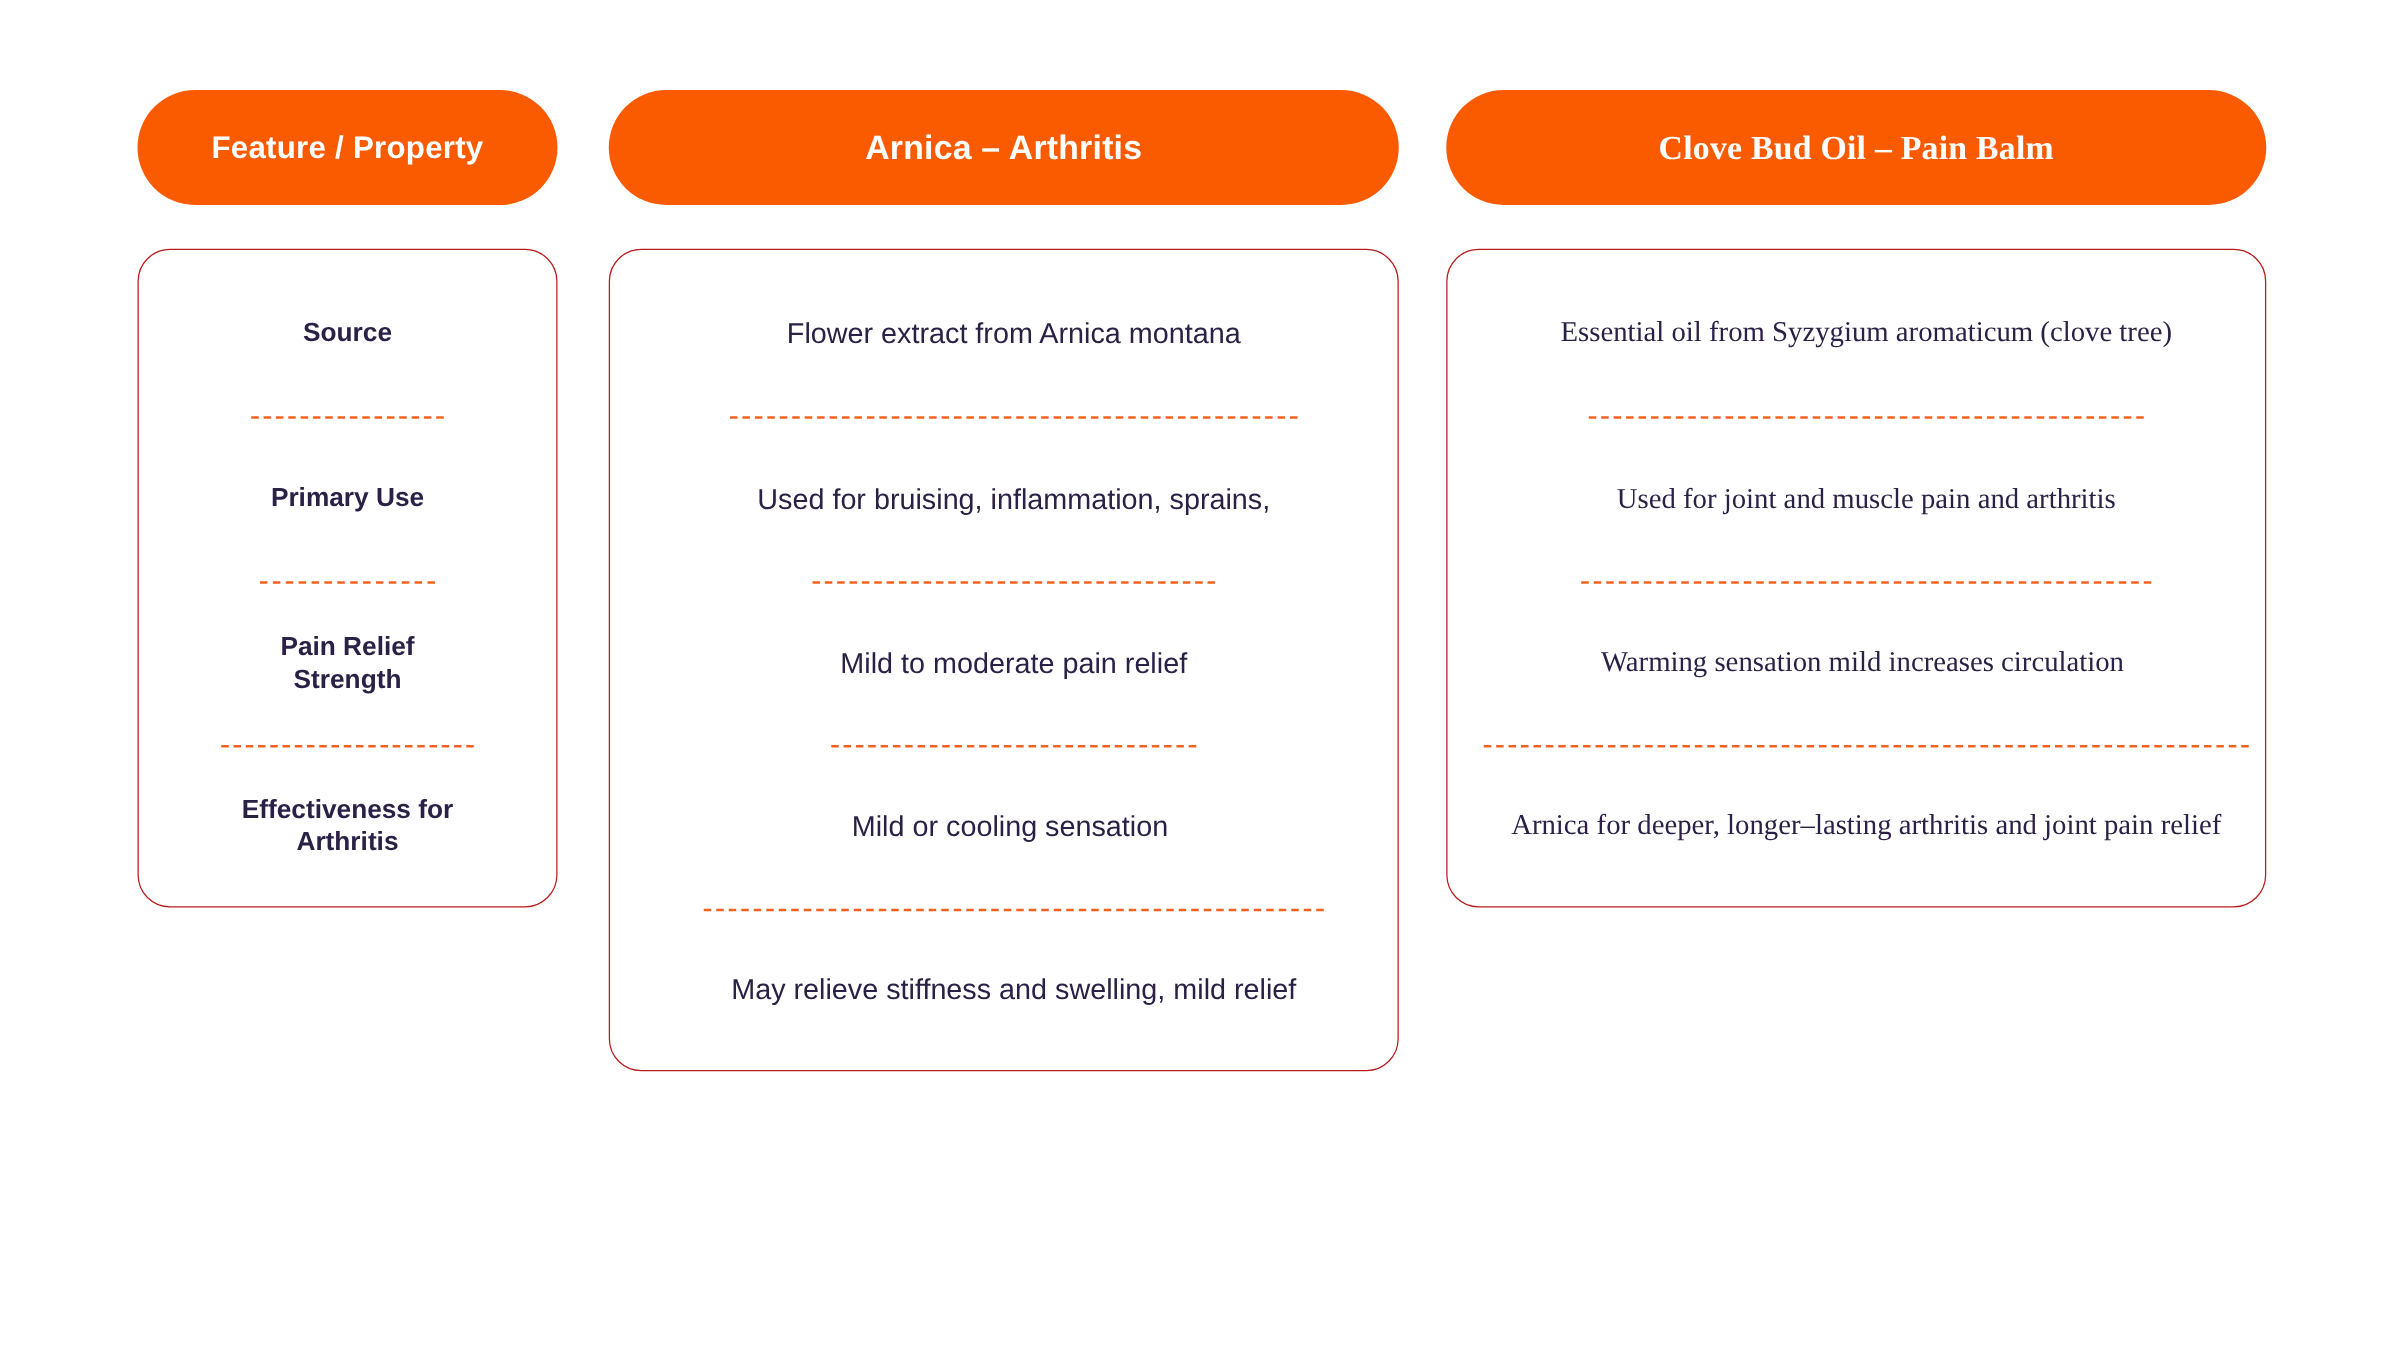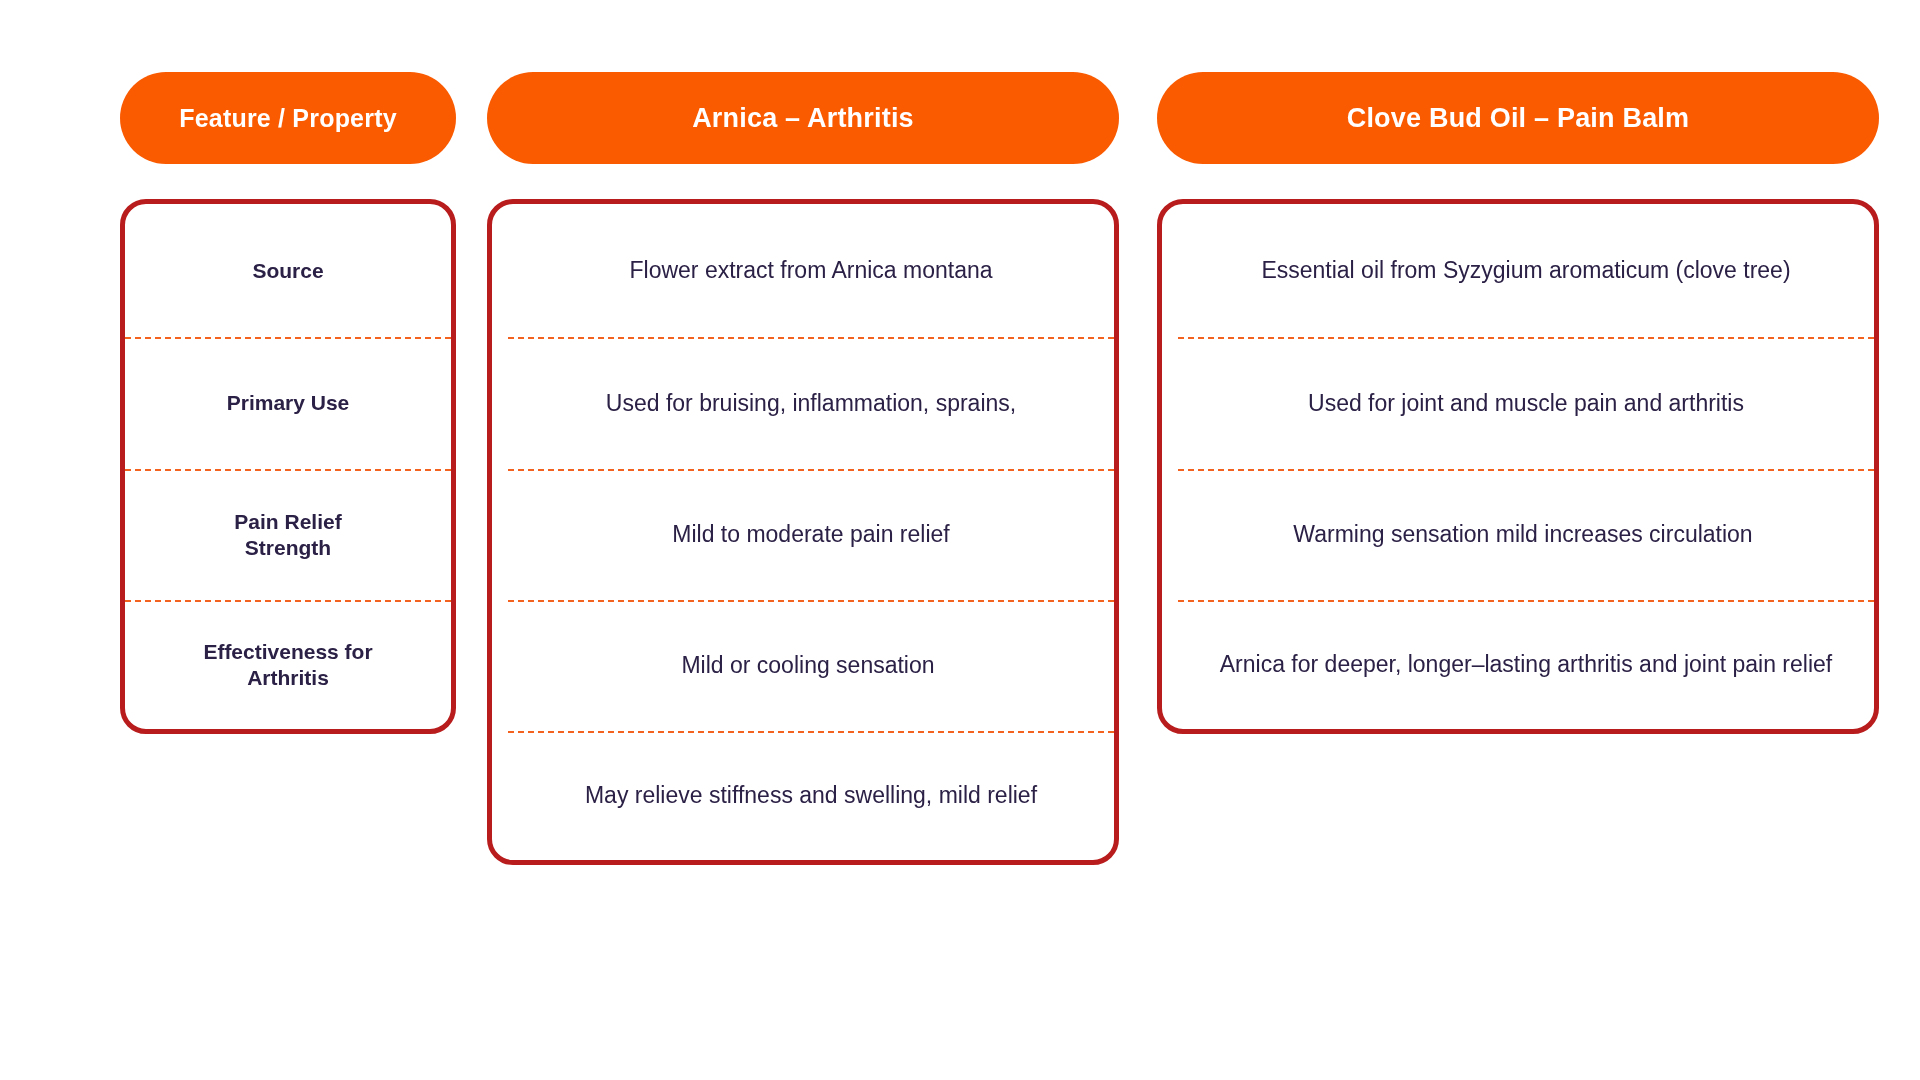--- a/index.html
+++ b/index.html
@@ -21,23 +21,23 @@
     box-sizing: border-box;
   }
 
   
   .column {
     position: absolute;
     top: 72px;
     display: flex;
     flex-direction: column;
   }
-  .col-0 { left: 120px;  width: 336px; }
+  .col-0 { left: 110px;  width: 336px; }
   .col-1 { left: 487px;  width: 632px; }
-  .col-2 { left: 1157px; width: 722px; }
+  .col-2 { left: 1157px; width: 656px; font-family: Liberation Serif, serif; }
 
   
   .header-pill {
     height: 92px;
     border-radius: 46px;
     background: #FA5A00;
     color: #ffffff;
     display: flex;
     align-items: center;
     justify-content: center;
@@ -46,27 +46,28 @@
     font-weight: bold;
     letter-spacing: 0.2px;
     padding: 0 18px;
     box-sizing: border-box;
   }
   .col-0 .header-pill { font-size: 25px; }
 
   
   .card {
     margin-top: 35px;
-    border: 5px solid #b91c1c;
+    border: 1px solid #b91c1c;
     border-radius: 26px;
     background: #ffffff;
     box-sizing: border-box;
     display: flex;
     flex-direction: column;
     overflow: hidden;
+    align-items: center;
   }
 
   .cell {
     position: relative;
     display: flex;
     align-items: center;
     justify-content: center;
     text-align: center;
     box-sizing: border-box;
     padding: 6px 22px;

